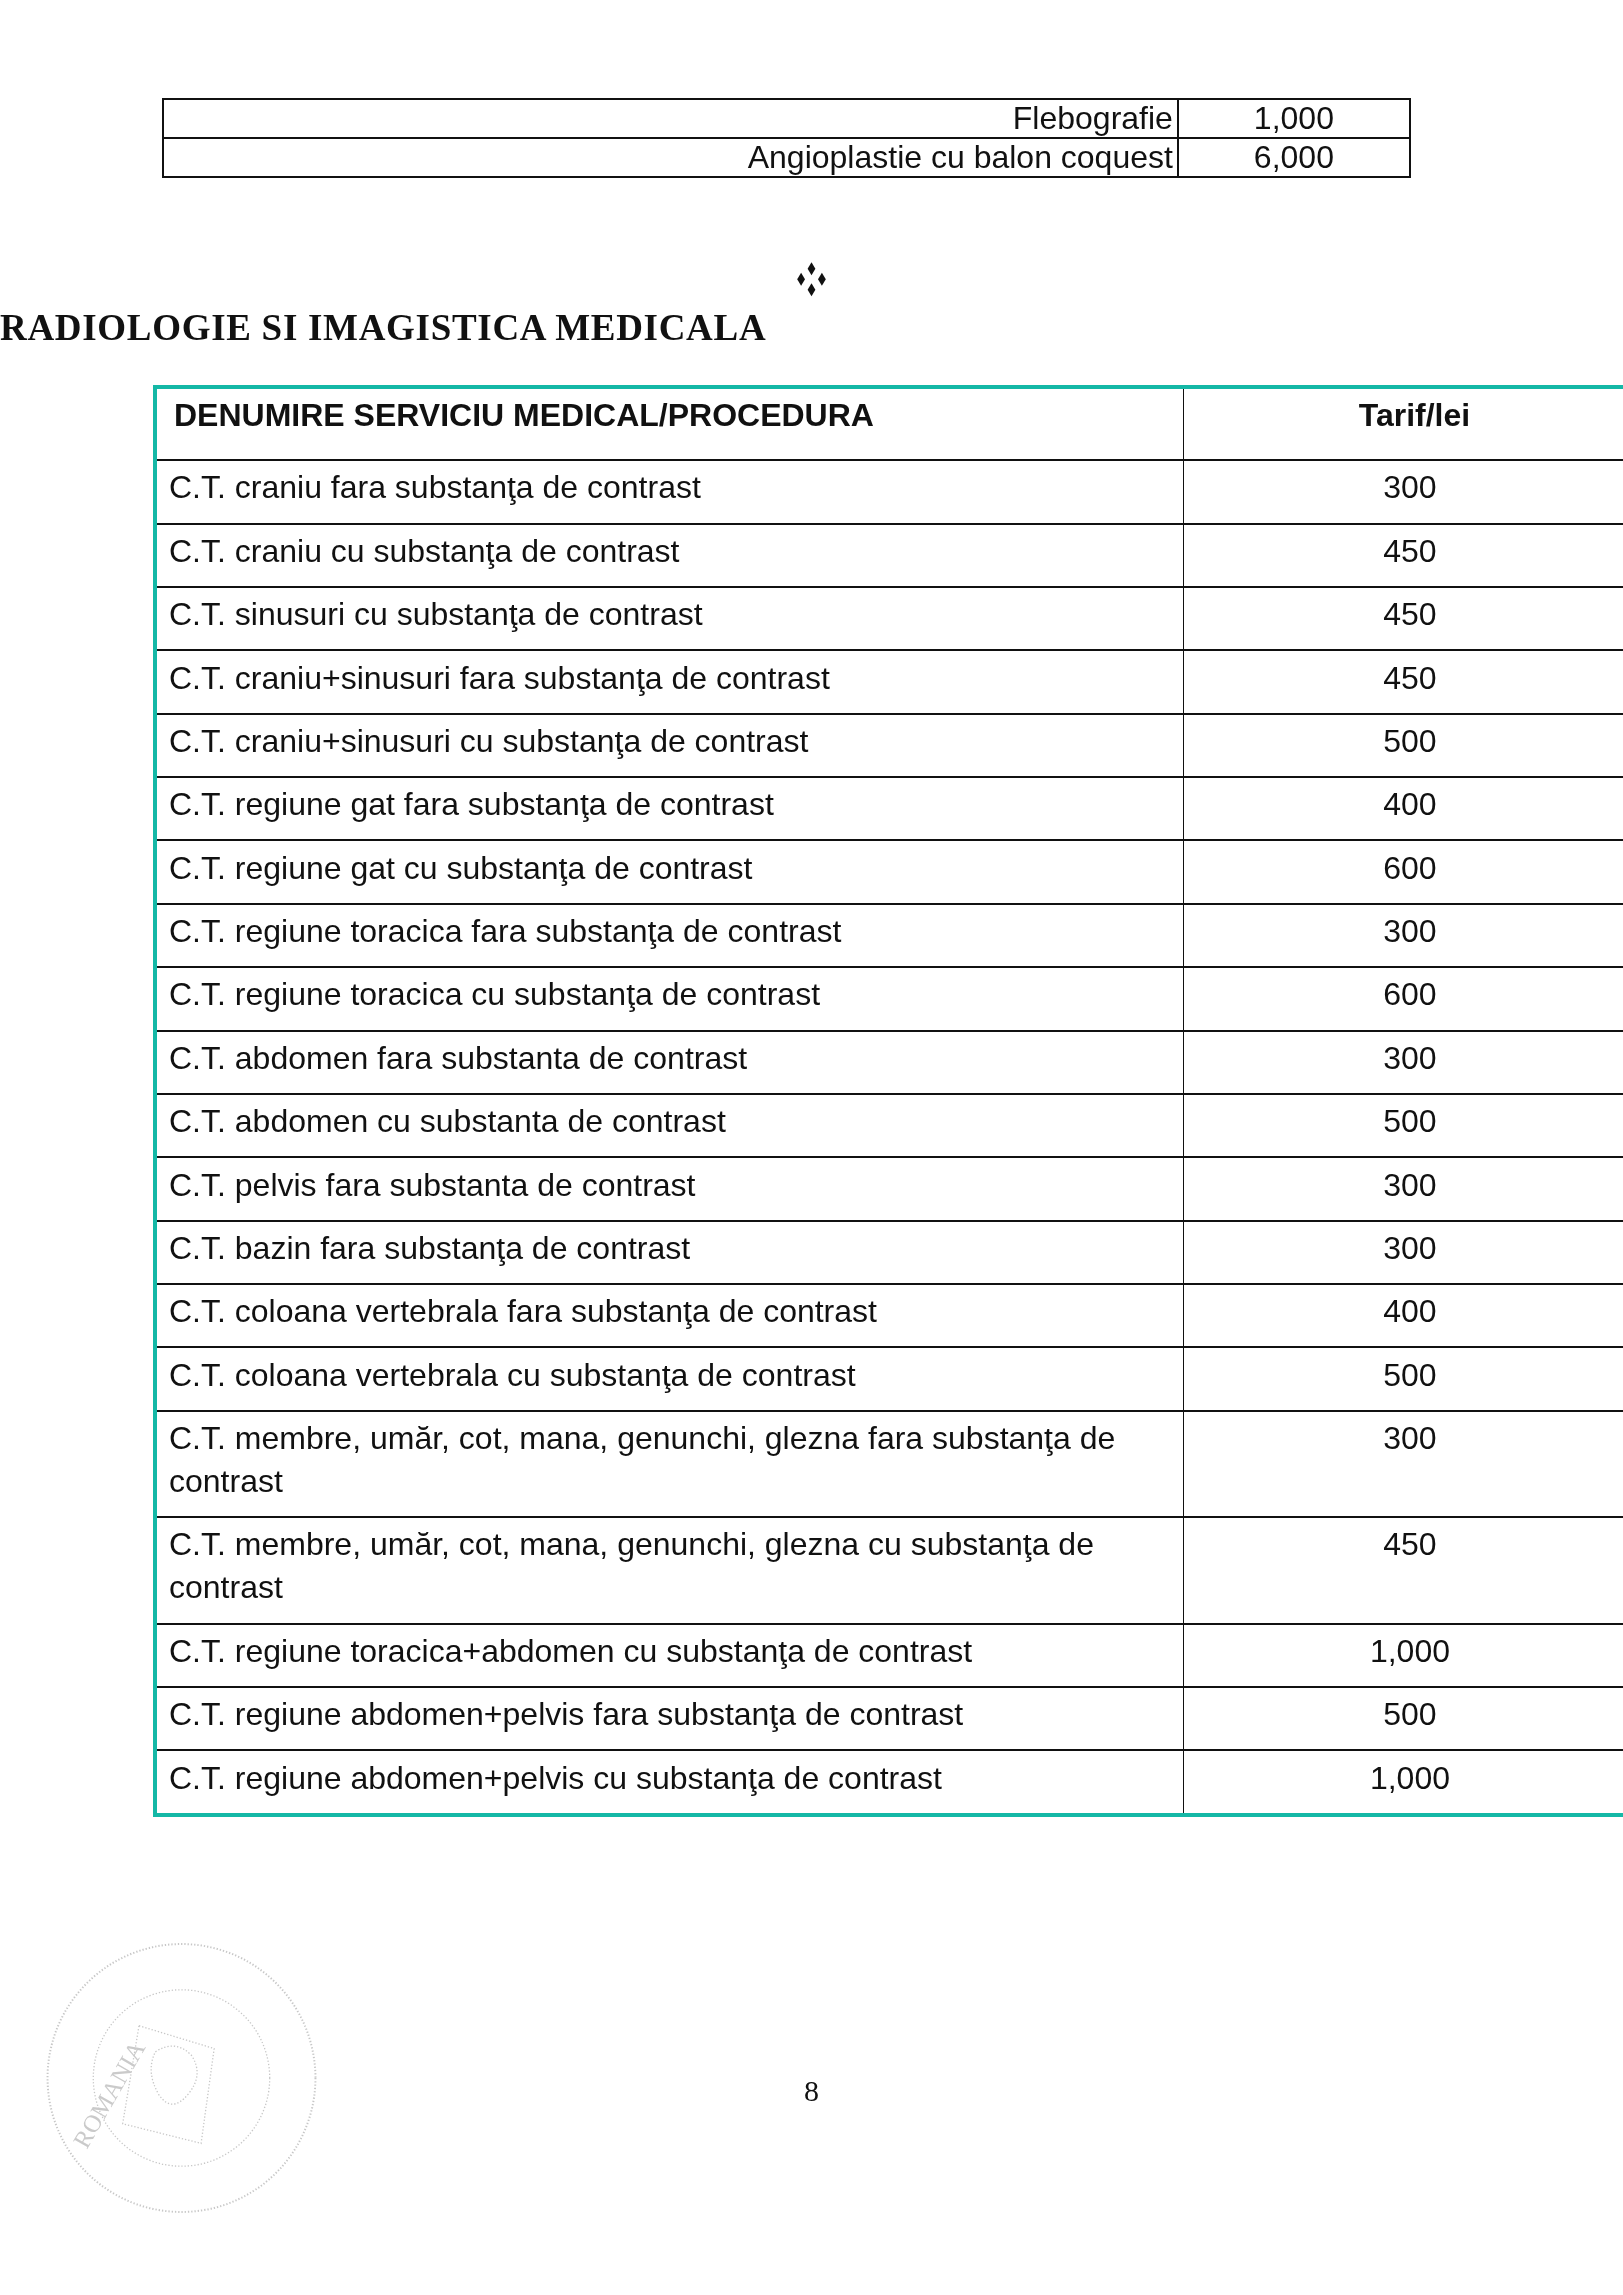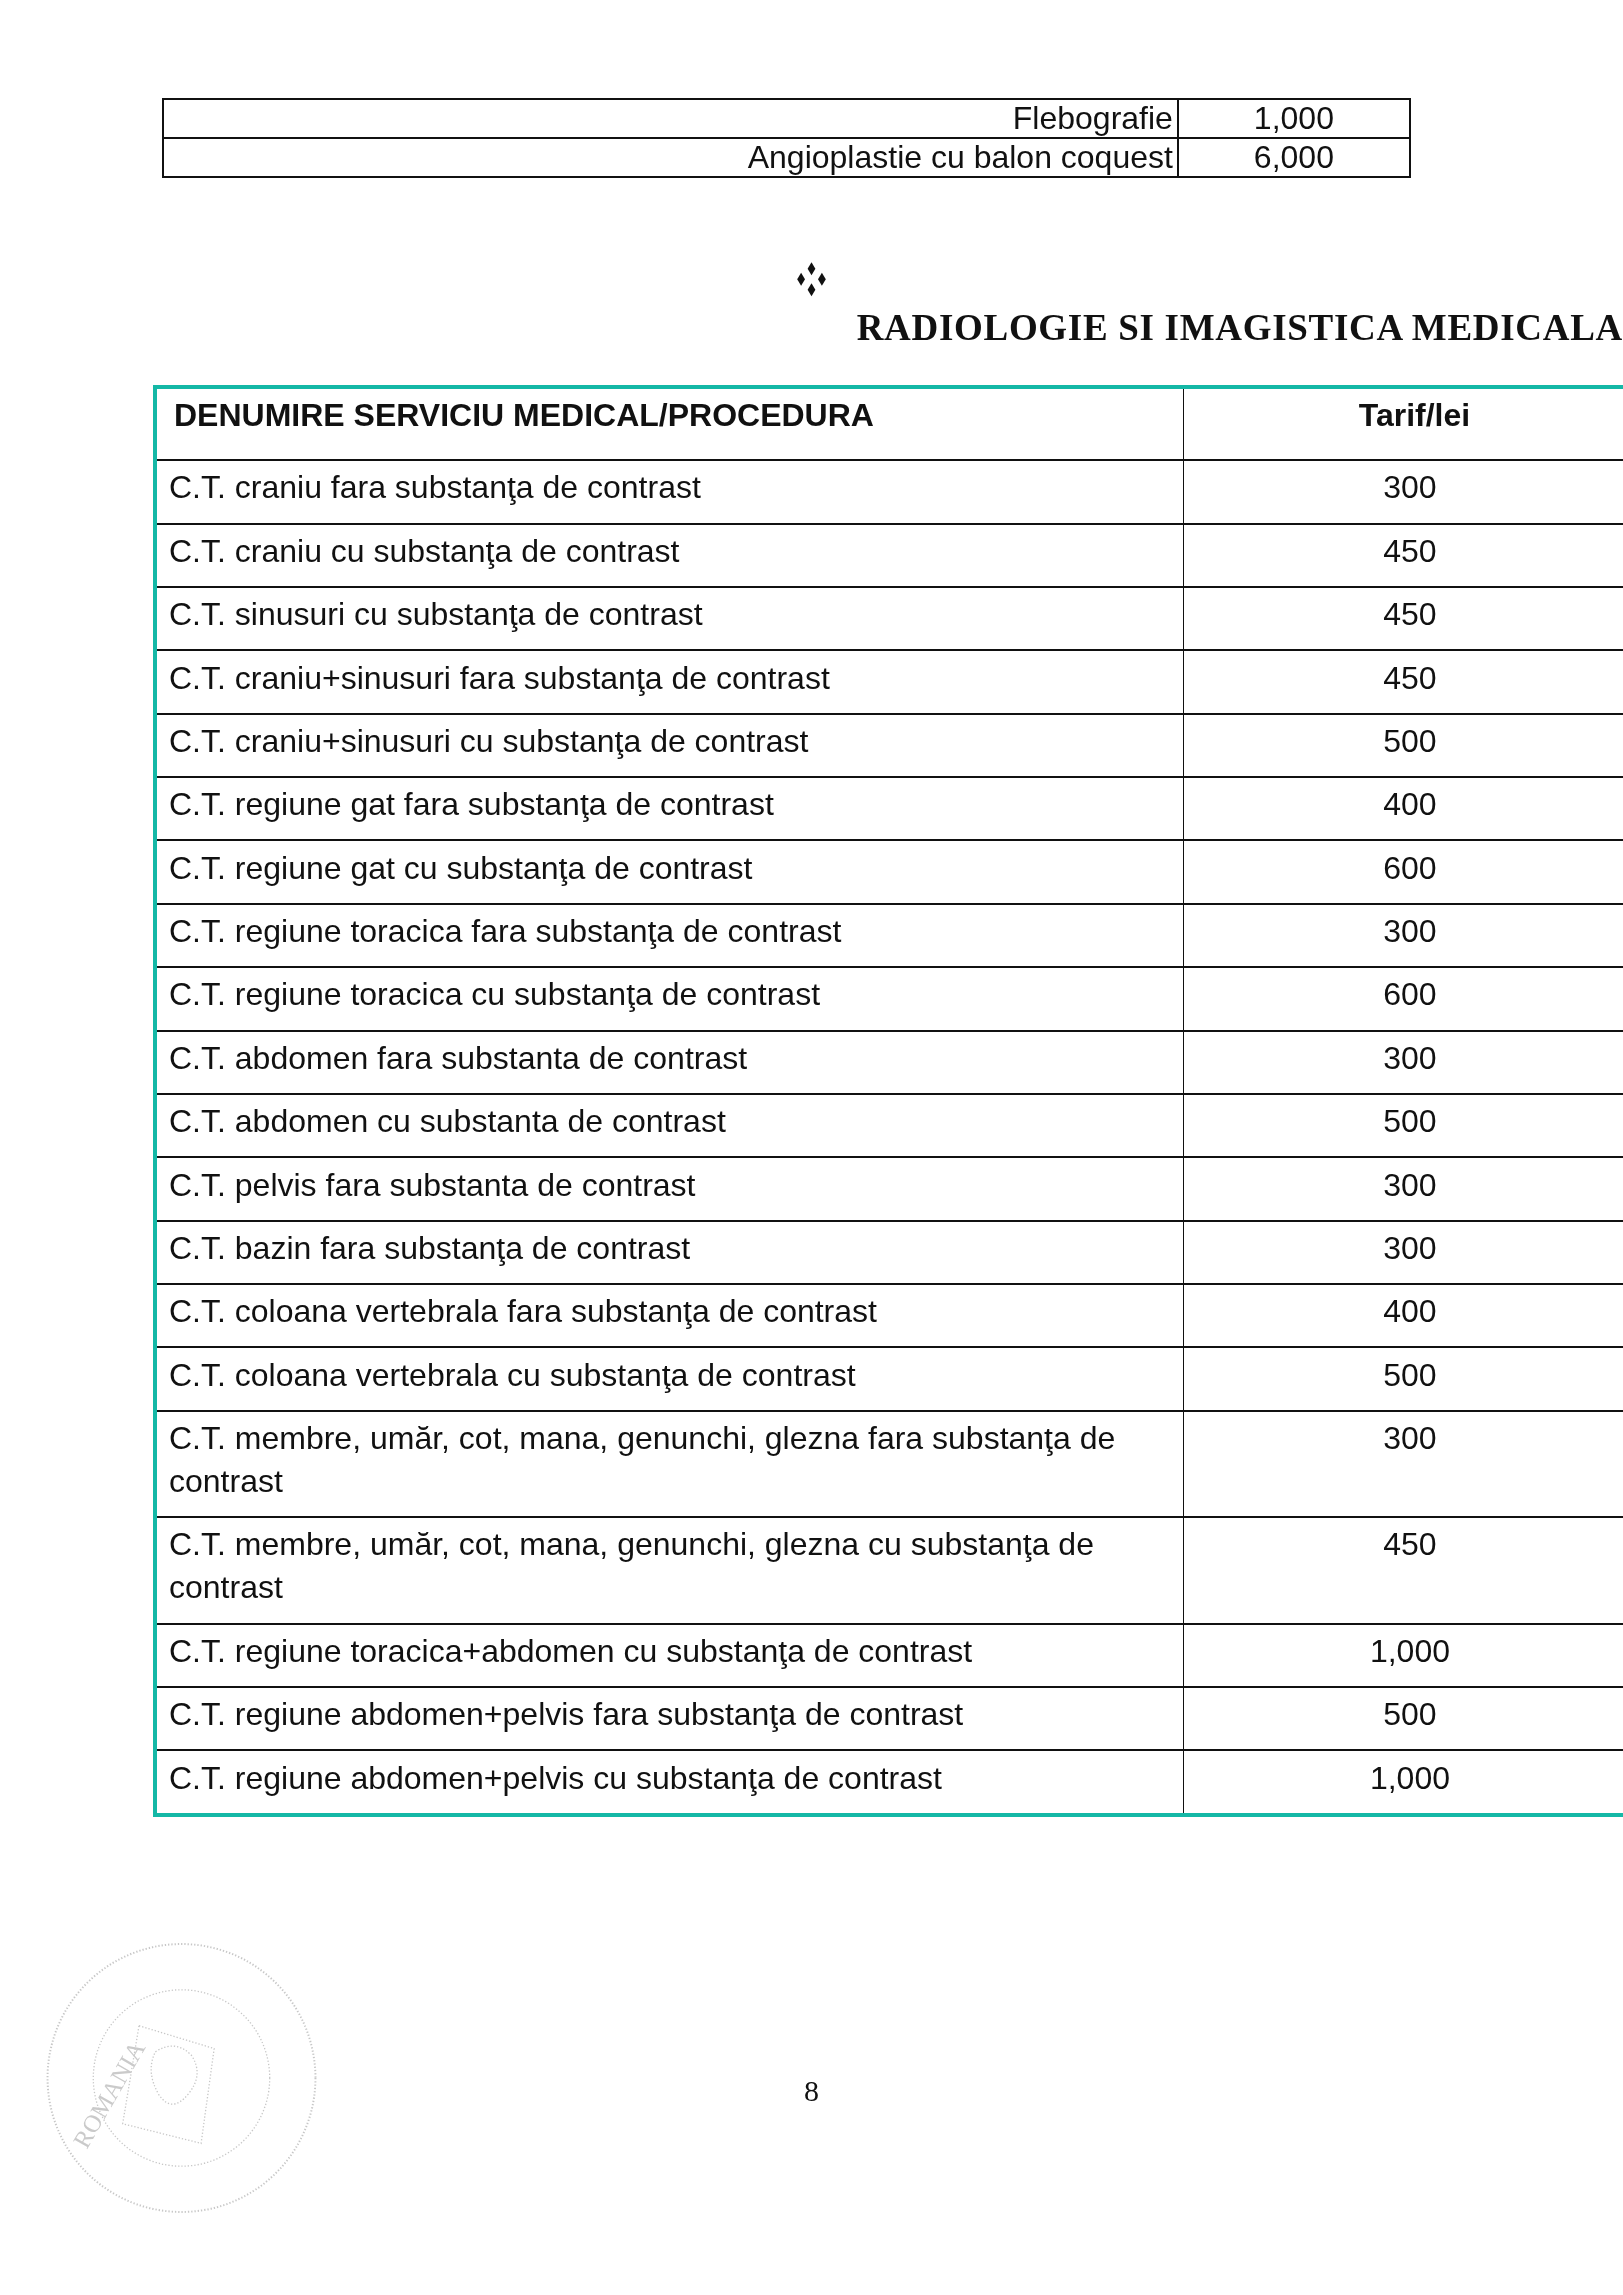--- a/index.html
+++ b/index.html
@@ -9,21 +9,21 @@
 
   
   .top-table { position: absolute; left: 162px; top: 98px; width: 1249px; border-collapse: collapse; border: 2.6px solid #111; }
   .top-table td { border: 2px solid #111; font-size: 32px; line-height: 37px; padding: 0 3.9px; height: 37px; vertical-align: middle; }
   .top-table td.name { width: 1005px; text-align: right; }
   .top-table td.val { text-align: center; border-left-width: 1.3px; }
 
   
   .ornament { position: absolute; left: 0; width: 1623px; top: 261px; text-align: center; height: 46px; }
   .ornament svg { display: inline-block; }
-  .section-title { position: absolute; left: 0; width: 1623px; top: 306px; text-align: right; font-family: "Liberation Serif", serif; font-weight: bold; font-size: 37px; letter-spacing: 0.7px; }
+  .section-title { position: absolute; left: 0; width: 1623px; top: 306px; text-align: left; font-family: "Liberation Serif", serif; font-weight: bold; font-size: 37px; letter-spacing: 0.7px; }
 
   
   .main-table { position: absolute; left: 153px; top: 385px; width: 1496px; border-collapse: collapse; border: 4px solid #14b8a6; }
   .main-table th, .main-table td { border-top: 2.6px solid #111; border-bottom: 2.6px solid #111; font-size: 32px; line-height: 43px; vertical-align: top; }
   .main-table th { height: 65px; font-weight: bold; padding: 5.2px 7.9px 0 17px; text-align: left; background: #fff; }
   .main-table th.val-h { text-align: center; padding-left: 0; padding-right: 0; }
   .main-table td { padding: 5.2px 7.9px 5.2px 11.8px; height: 51px; }
   .main-table td.name { width: 1001px; border-right: 1.3px solid #111; padding-left: 12px; }
   .main-table th.name-h { width: 1001px; border-right: 1.3px solid #111; }
   .main-table td.val { text-align: center; padding-left: 0; padding-right: 9px; }

